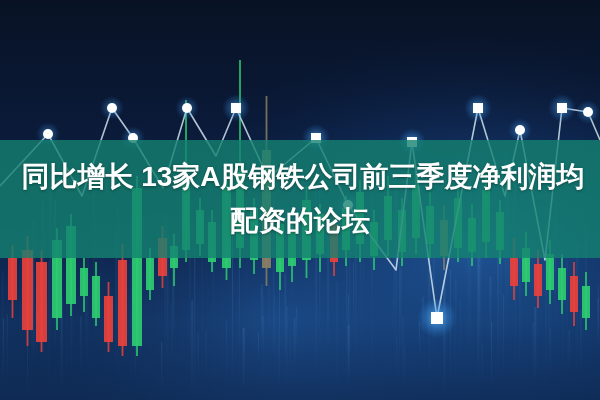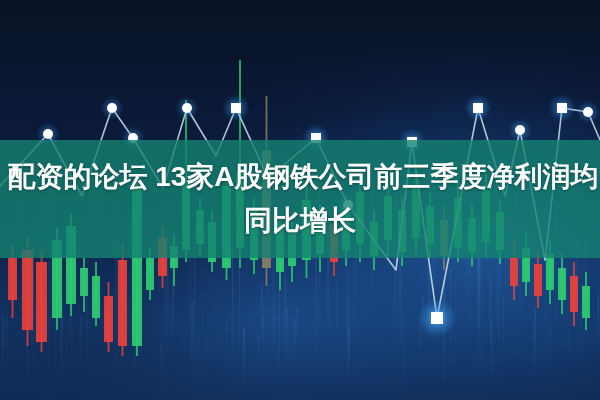--- a/index.html
+++ b/index.html
@@ -368,17 +368,17 @@
           <rect x="557" y="103" width="10" height="10" fill="#ffffff"></rect>
           <circle cx="588" cy="112" r="12" fill="url(#dotGlow)" opacity="0.6"></circle>
           <circle cx="588" cy="112" r="5" fill="#ffffff"></circle>
         </g>
     </g>
   </svg>
 
   <div id="headline-band"></div>
 
   <div id="headline">
-    <div class="line1">配资的论坛 13家A股钢铁公司前三季度净利润均</div>
-    <div class="line2">同比增长</div>
+    <div class="line1">同比增长 13家A股钢铁公司前三季度净利润均</div>
+    <div class="line2">配资的论坛</div>
   </div>
 
 </div>
 
 </body></html>

